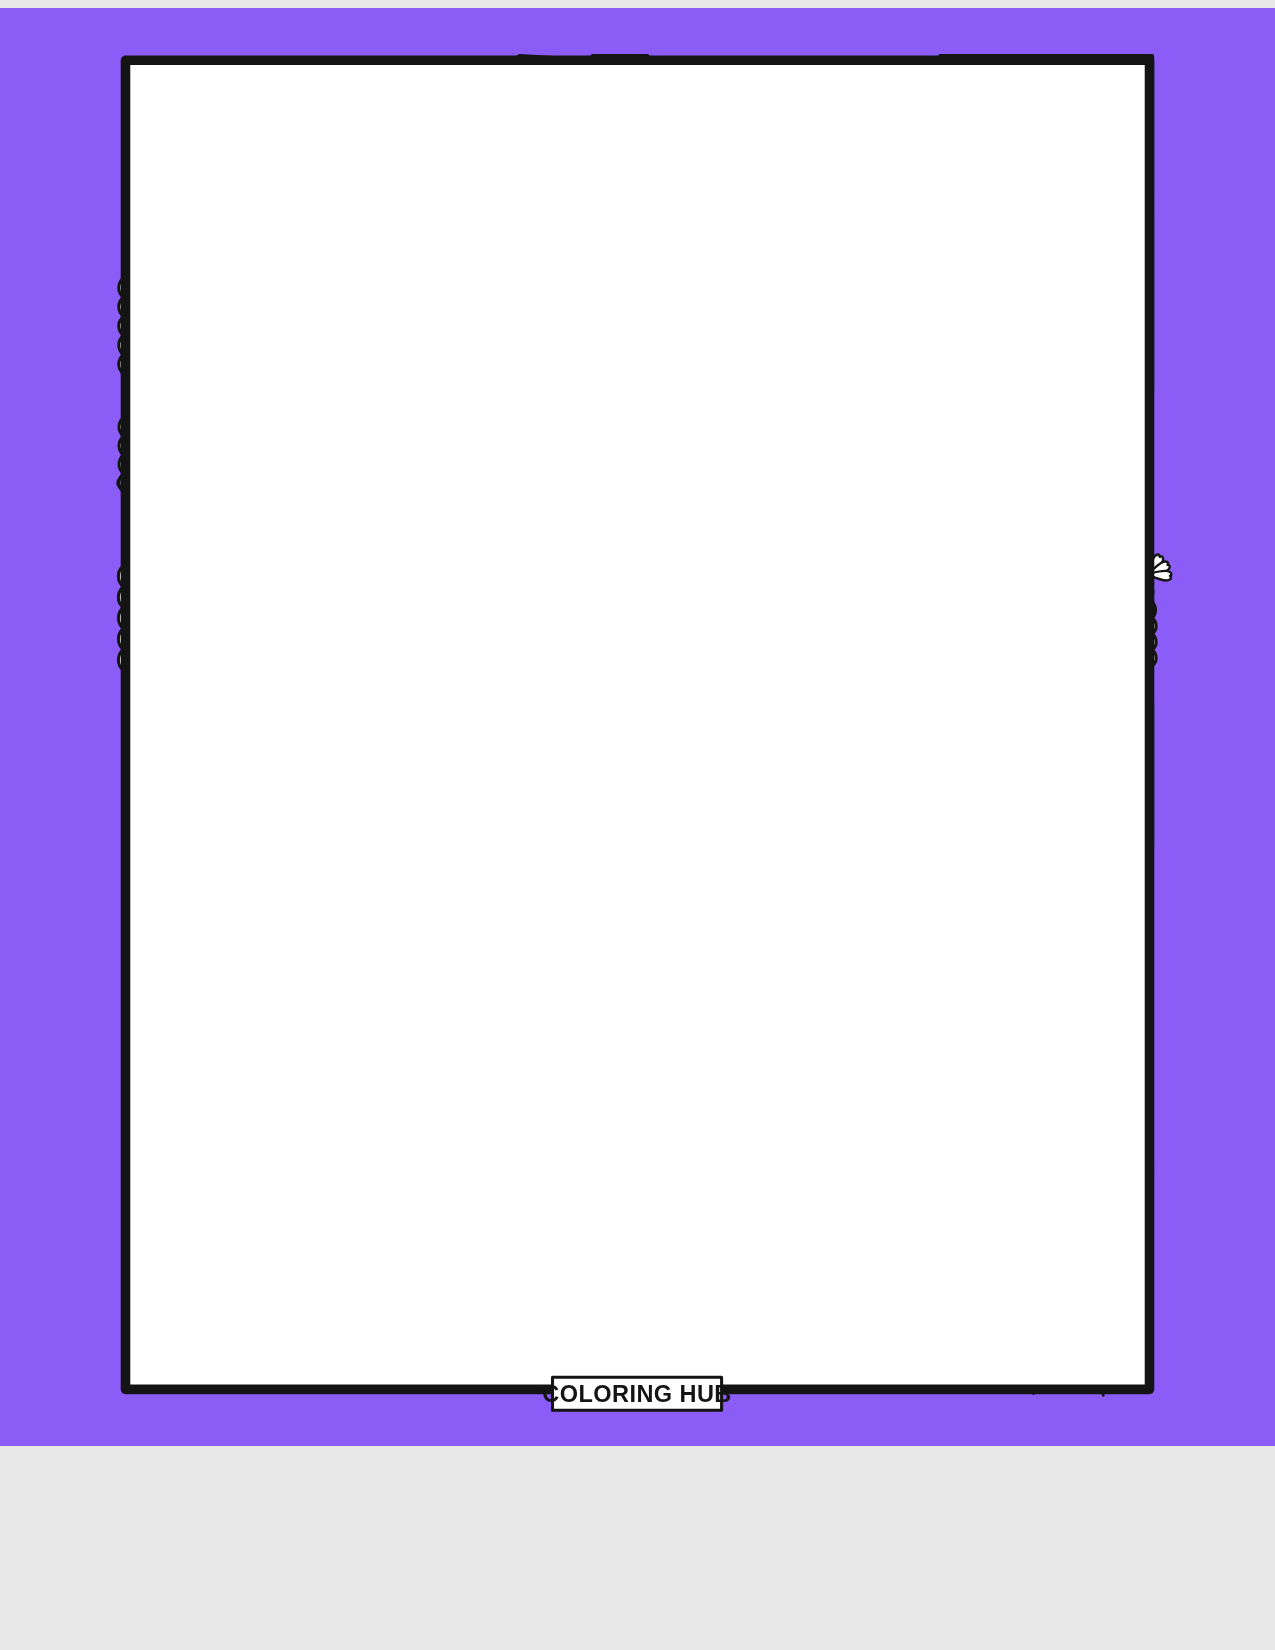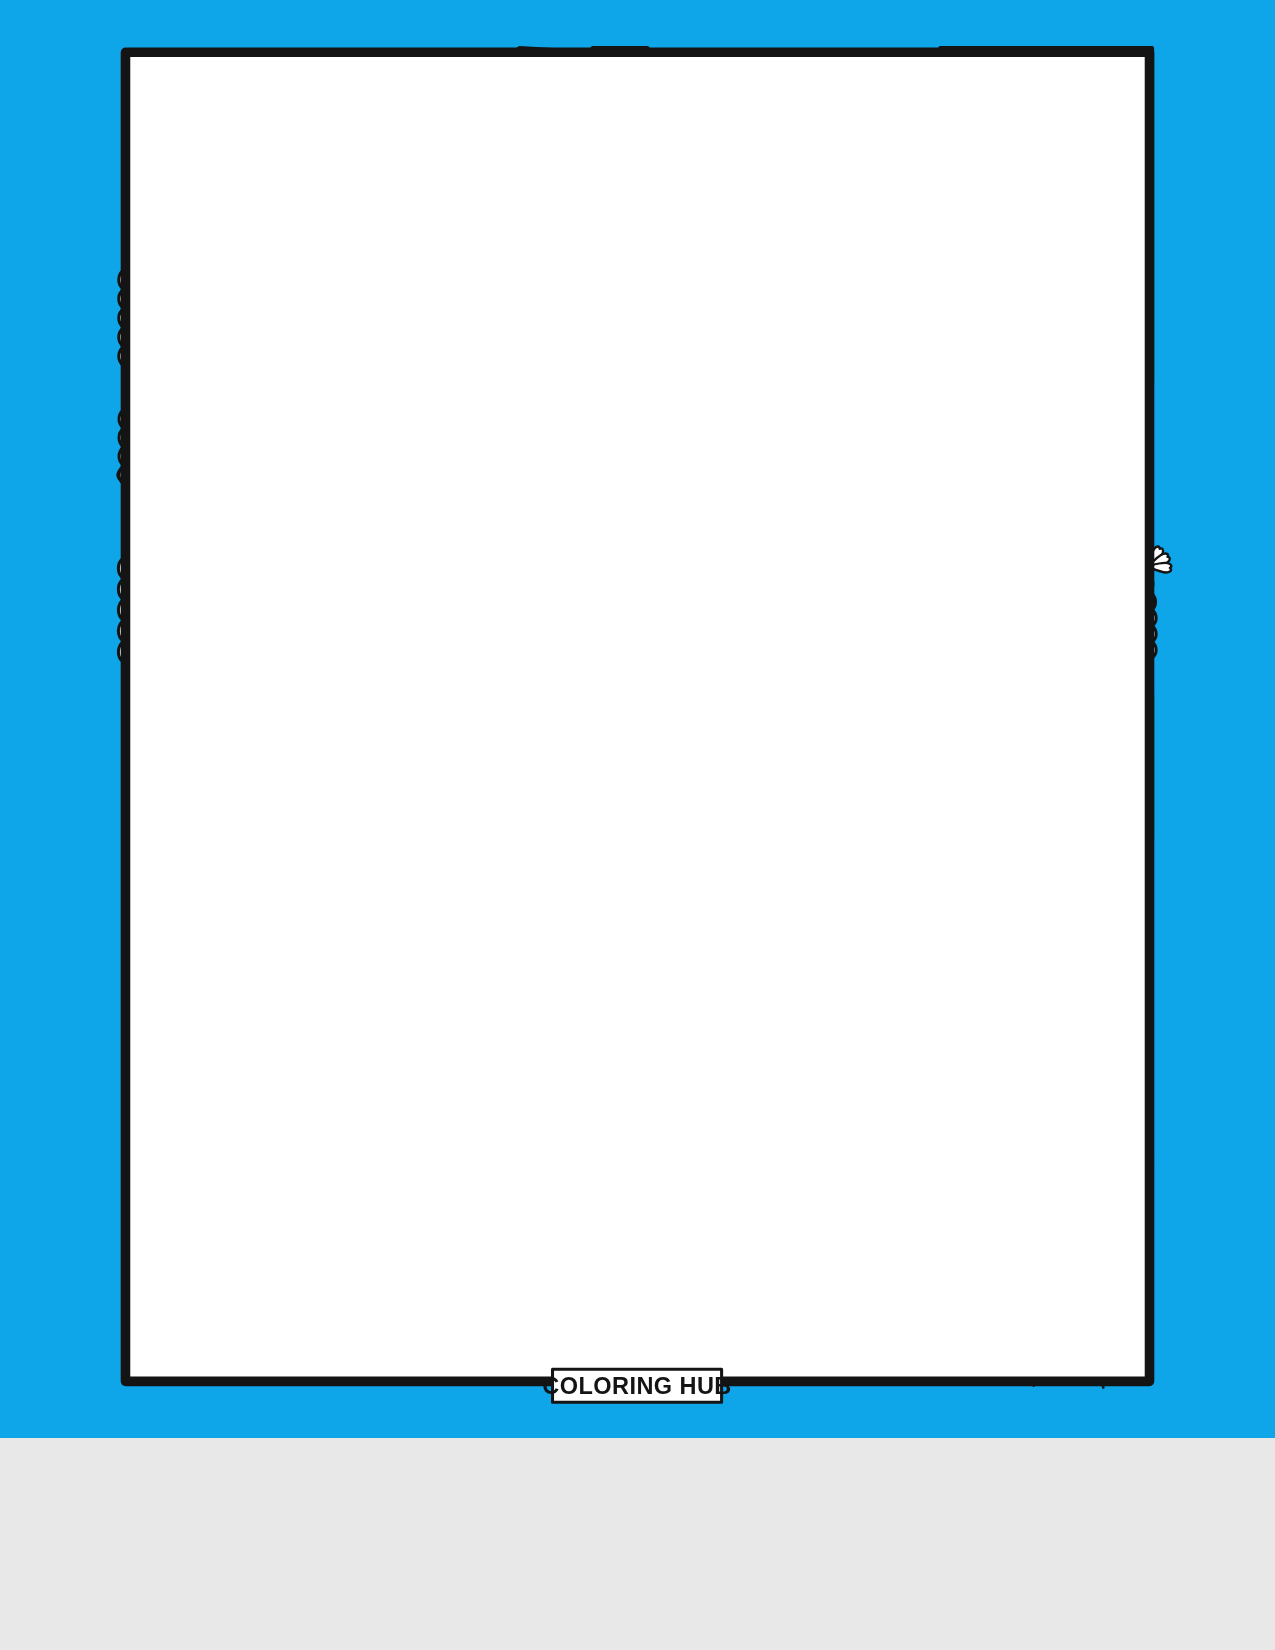--- a/index.html
+++ b/index.html
@@ -1,16 +1,16 @@
 <!DOCTYPE html>
 <html><head>
 <meta charset="utf-8">
 <style>
   html,body{margin:0;padding:0;background:#e8e8e8;}
-  .page{width:1275px;height:1438px;background:#0ea5e9;position:relative;margin:0 auto;
+  .page{width:1275px;height:1438px;background:#8b5cf6;position:relative;margin:8px auto;
         font-family:"Liberation Sans", sans-serif;}
   svg{display:block;width:100%;height:100%;}
   .ln{stroke:#141414;fill:none;stroke-linecap:round;stroke-linejoin:round;}
   .w {fill:#ffffff;}
   .bk{fill:#141414;}
   .s2{stroke-width:2.2;} .s3{stroke-width:3;} .s35{stroke-width:3.5;}
   .s4{stroke-width:4;} .s45{stroke-width:4.5;} .s5{stroke-width:5;}
   .vineB{stroke:#141414;stroke-width:13;fill:none;stroke-linecap:round;}
   .vineW{stroke:#ffffff;stroke-width:7;fill:none;stroke-linecap:round;}
   .trunkB{stroke:#141414;stroke-width:17;fill:none;stroke-linecap:round;}

